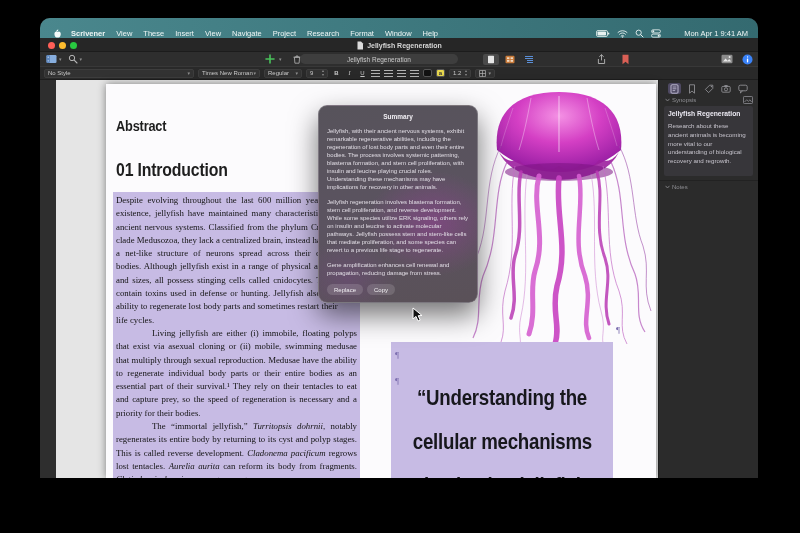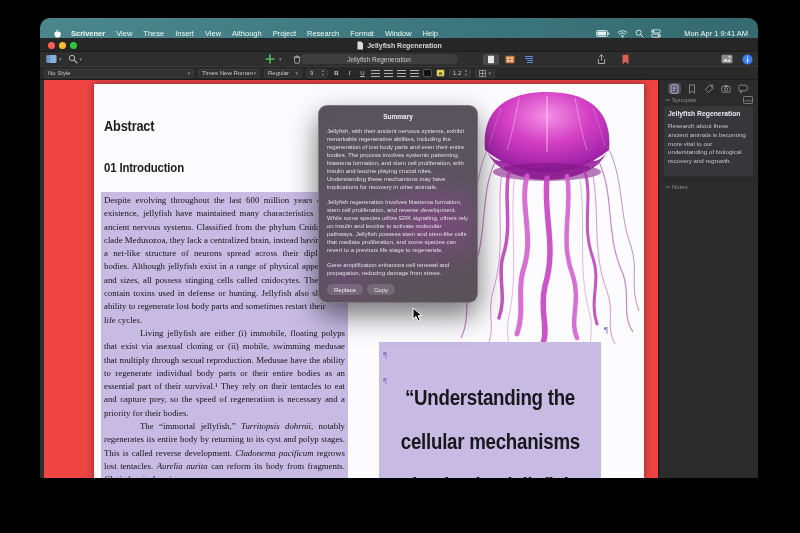--- a/index.html
+++ b/index.html
@@ -56,28 +56,28 @@
   .fb-btn.u{text-decoration:underline;}
   .align{width:9px;height:7px;background:repeating-linear-gradient(#b2b2b2 0 1px,transparent 1px 3px);}
   .swatch{width:9px;height:8px;border-radius:2px;border:1px solid #555;box-sizing:border-box;}
   .swatch.black{background:#111;}
   .swatch.yellow{background:#e8d84d;color:#333;font-size:6px;display:flex;align-items:center;
                  justify-content:center;font-weight:bold;}
   .stepper{font-size:4px;color:#8f8f8f;line-height:1;display:flex;flex-direction:column;}
 
   
   .content{position:absolute;left:0;top:62px;right:0;bottom:0;}
-  .editor{position:absolute;left:4px;top:0;width:618px;height:100%;background:#ef4444;}
+  .editor{position:absolute;left:16px;top:0;width:618px;height:100%;background:#e5e5e5;}
   .pane-divider{position:absolute;left:616px;top:0;width:2px;height:100%;background:#232323;}
   .page{position:absolute;left:50px;top:4px;width:550px;height:394px;background:#fcfbfd;
         overflow:hidden;box-shadow:0 0 8px rgba(0,0,0,.45);}
 
   .h-abstract,.h-intro{position:absolute;left:10px;color:#1e1e1e;font-weight:bold;letter-spacing:-.2px;}
   .h-abstract{top:34px;font-size:14.5px;}
-  .h-intro{top:76px;font-size:13px;}
+  .h-intro{top:76px;font-size:18px;}
   .cond{display:inline-block;transform:scaleX(.88);transform-origin:0 50%;}
 
   .body-text{position:absolute;left:7px;top:108px;width:247px;background:#c7bbe4;
              padding:2px 3px;box-sizing:border-box;font-family:"Liberation Serif",serif;
              font-size:8.8px;line-height:13.3px;color:#141414;text-align:justify;}
   .body-para{margin:0;}
   .body-para.indent{text-indent:36px;}
   .body-para em{font-style:italic;}
 
   .jellyfish{position:absolute;left:325px;top:2px;}
@@ -139,21 +139,21 @@
     <div class="menubar">
       <svg width="13" height="11" viewBox="0 0 13 11">
         <path fill="#f4faf9" d="M6.4,3.6 C5.2,3.6 4.4,4.5 4.4,6.0 C4.4,7.8 5.6,9.6 6.6,9.6 C7.0,9.6 7.2,9.4 7.6,9.4 C8.0,9.4 8.2,9.6 8.6,9.6 C9.6,9.6 10.8,7.8 10.8,6.0 C10.8,4.5 10.0,3.6 8.9,3.6 C8.4,3.6 8.0,3.9 7.6,3.9 C7.2,3.9 6.9,3.6 6.4,3.6 Z M7.6,3.2 C8.0,2.8 8.4,2.2 8.3,1.5 C7.7,1.6 7.1,1.9 6.8,2.3 C6.5,2.7 6.2,3.3 6.3,3.9 C6.9,3.9 7.3,3.6 7.6,3.2 Z"></path>
       </svg>
       <div class="menu-items">
           <span class="menu-item bold">Scrivener</span>
           <span class="menu-item">View</span>
           <span class="menu-item">These</span>
           <span class="menu-item">Insert</span>
           <span class="menu-item">View</span>
-          <span class="menu-item">Although</span>
+          <span class="menu-item">Navigate</span>
           <span class="menu-item">Project</span>
           <span class="menu-item">Research</span>
           <span class="menu-item">Format</span>
           <span class="menu-item">Window</span>
           <span class="menu-item">Help</span>
         </div>
       <div class="menu-status">
         <svg width="14" height="9" viewBox="0 0 14 9">
           <rect x="0.5" y="1.5" width="11" height="6" rx="1.5" fill="none" stroke="#e7f1f0" stroke-width="0.8"></rect>
           <rect x="1.5" y="2.5" width="8.5" height="4" rx="0.8" fill="#e7f1f0"></rect>

